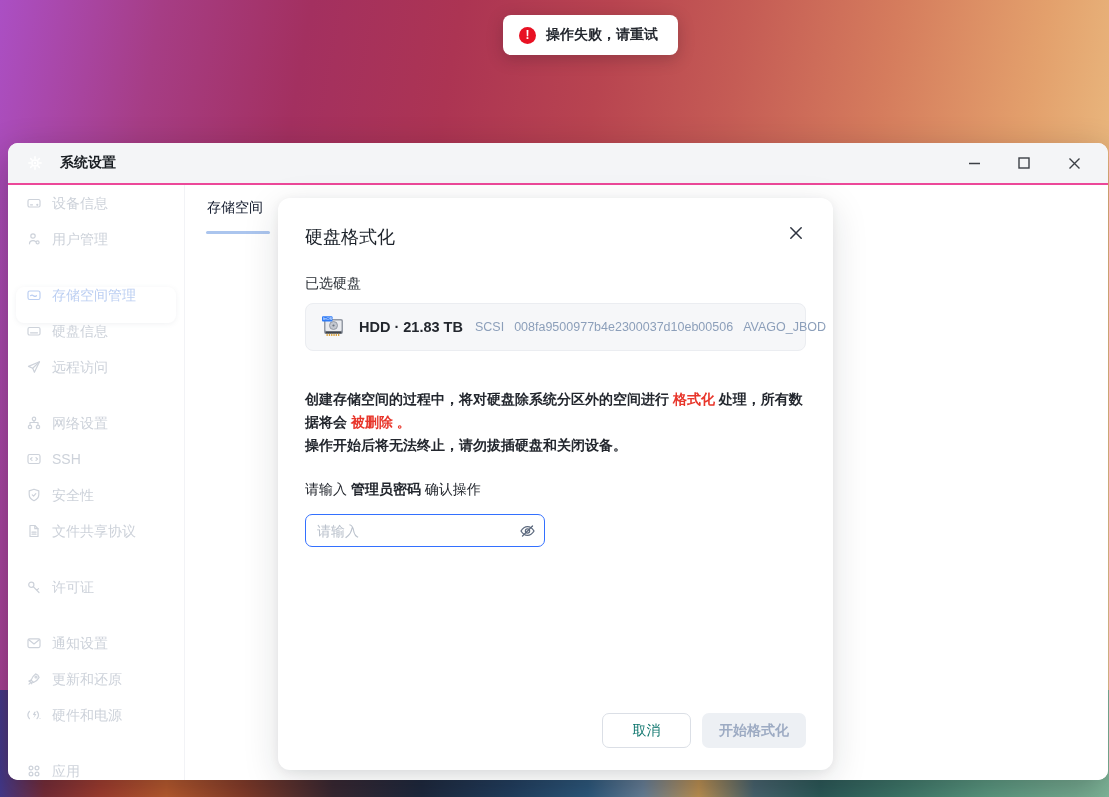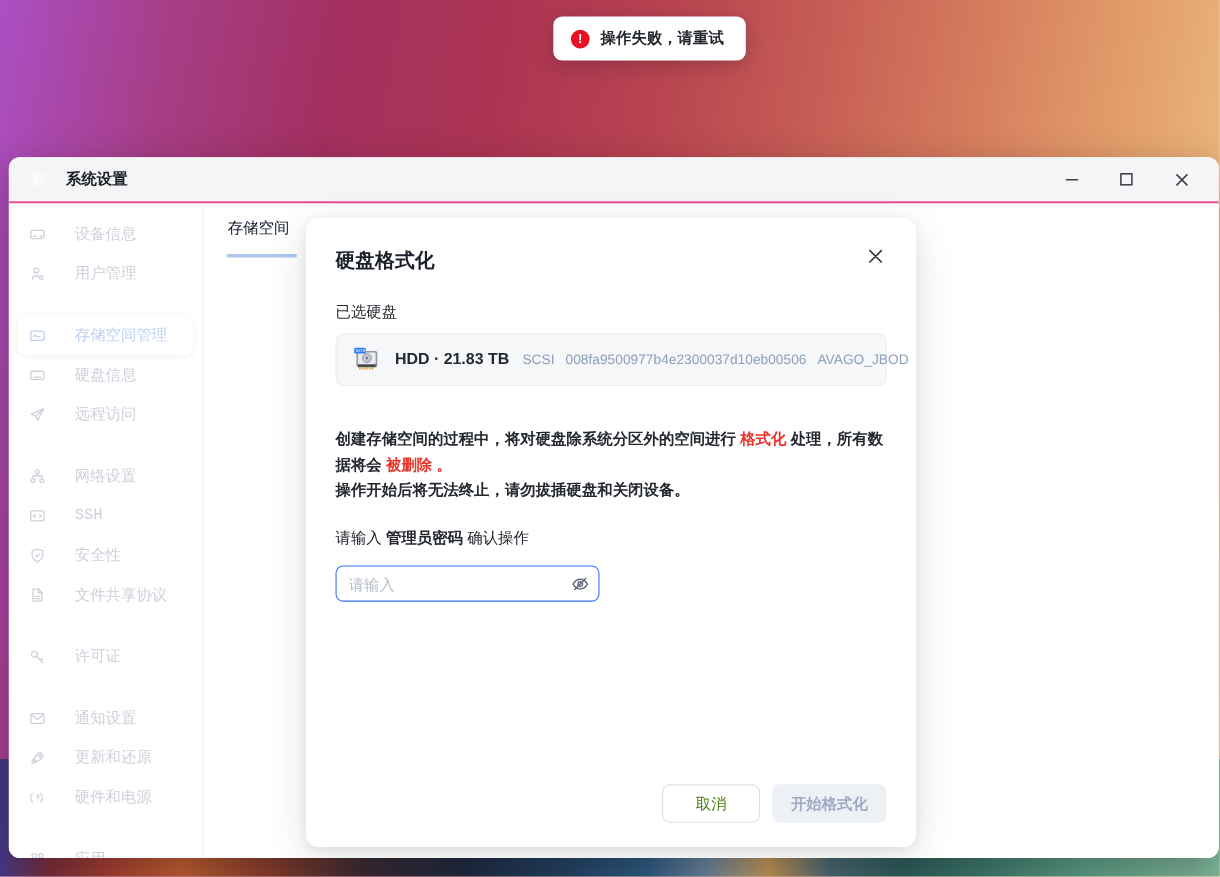--- a/index.html
+++ b/index.html
@@ -28,36 +28,36 @@
     background:linear-gradient(180deg,#a9b0bb 0%,#7e8守 0%,#7f8793 100%);
     display:flex; align-items:center; justify-content:center; }
   .window-title { font-size:14px; font-weight:700; color:#1b1f24; }
   .win-controls { margin-left:auto; display:flex; align-items:center; gap:34px; padding-right:12px; }
   .win-btn { width:16px; height:16px; display:flex; align-items:center; justify-content:center; cursor:default; }
 
   .window-body { flex:1; display:flex; position:relative; background:#fff; min-height:0; }
 
   
   .sidebar { width:177px; flex:none; padding:10px 8px 0 8px; border-right:1px solid #f2f3f6; overflow:hidden; }
-  .side-item { height:36px; display:flex; align-items:center; gap:26px; padding:0 10px;
-    border-radius:8px; color:#cdd2da; font-size:14px; white-space:nowrap;font-family:Liberation Mono, monospace; }
+  .side-item { height:36px; display:flex; gap:10px; padding:0 10px;
+    border-radius:8px; color:#cdd2da; font-size:14px; white-space:nowrap; }
   .side-item.new-section { margin-top:20px; }
   .side-item.active { background:#fff; color:#bccff2; box-shadow:0 1px 5px rgba(120,130,150,.10); }
   .side-icon { width:16px; height:16px; flex:none; display:flex; }
 
   
   .main { flex:1; position:relative; }
   .tab-label { position:absolute; left:22px; top:14px; font-size:14px; color:#0f172a; }
   .tab-underline { position:absolute; left:21px; top:46px; width:64px; height:3px; border-radius:2px; background:#abc5ee; }
 
   
   .modal { position:absolute; left:270px; top:13px; width:555px; height:572px;
     background:#fff; border-radius:12px; padding:27px;
     box-shadow:0 2px 10px rgba(25,30,40,.06), 0 10px 36px rgba(25,30,40,.13); }
-  .modal-title { font-size:18px; font-weight:700; color:#1b2129; }
+  .modal-title { font-size:18px; font-weight:400; color:#1b2129; }
   .modal-close { position:absolute; top:24px; right:26px; width:22px; height:22px;
     display:flex; align-items:center; justify-content:center; cursor:default; background:none; border:none; }
   .field-label { margin-top:26px; font-size:14px; color:#272c33; }
   .disk-box { margin-top:10px; height:48px; background:#f6f7f9; border:1px solid #ebedf1;
     border-radius:8px; display:flex; align-items:center; padding:0 14px; gap:12px; }
   .disk-name { font-size:14.5px; font-weight:700; color:#23272e; white-space:nowrap; }
   .disk-meta { display:flex; gap:10px; font-size:12.5px; color:#8c9fba; white-space:nowrap; }
   .warning { margin-top:37px; font-size:14px; font-weight:700; line-height:23px; color:#23272e; }
   .red { color:#e8352a; }
   .pwd-label { margin-top:24px; font-size:14px; color:#23272e; }
@@ -65,21 +65,21 @@
   .input-wrap { position:relative; margin-top:15px; width:240px; }
   .pwd-input { width:100%; height:33px; border:1.5px solid #3370ff; border-radius:7px;
     padding:0 36px 0 11px; font-size:14px; color:#23272e; outline:none; background:#fff;
     font-family:"Liberation Sans","DejaVu Sans",sans-serif; }
   .pwd-input::placeholder { color:#b9c0cb; }
   .eye-btn { position:absolute; right:9px; top:50%; transform:translateY(-50%);
     background:none; border:none; display:flex; cursor:default; }
   .modal-footer { position:absolute; right:27px; bottom:22px; display:flex; gap:11px; }
   .btn { height:35px; border-radius:7px; font-size:14px; cursor:default;
     font-family:"Liberation Sans","DejaVu Sans",sans-serif; }
-  .btn-cancel { width:89px; background:#fff; border:1px solid #dbdfe6; color:#4d7c0f; }
+  .btn-cancel { width:89px; background:#fff; border:1px solid #dbdfe6; color:#0f766e; }
   .btn-confirm { width:104px; background:#edf0f4; border:none; color:#9dabc3; font-weight:700; }
 </style>
 </head>
 <body>
 
 <div class="stage">
   <div class="bottom-band"></div>
 
   <div class="toast">
     <span class="toast-badge">!</span>

